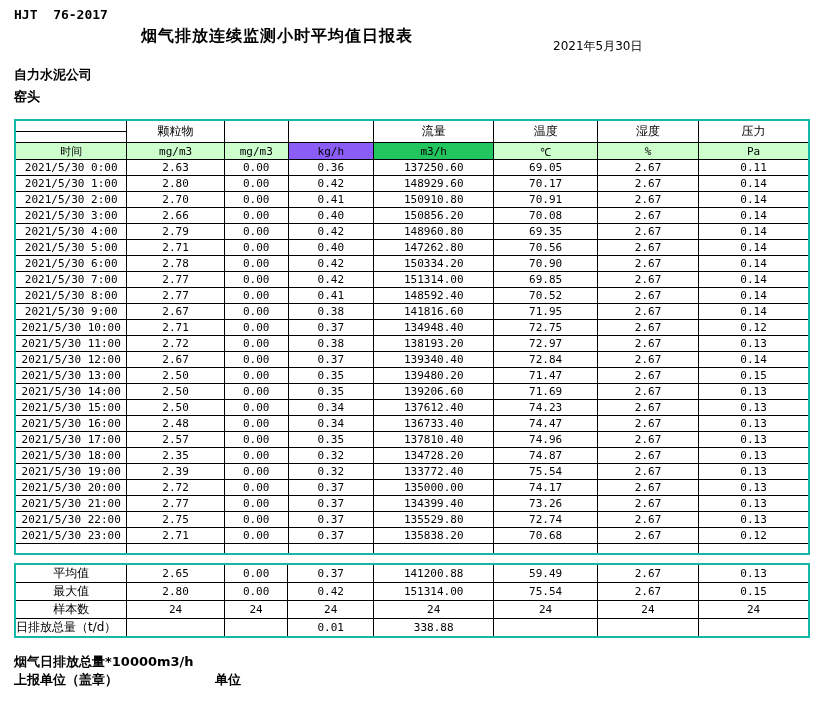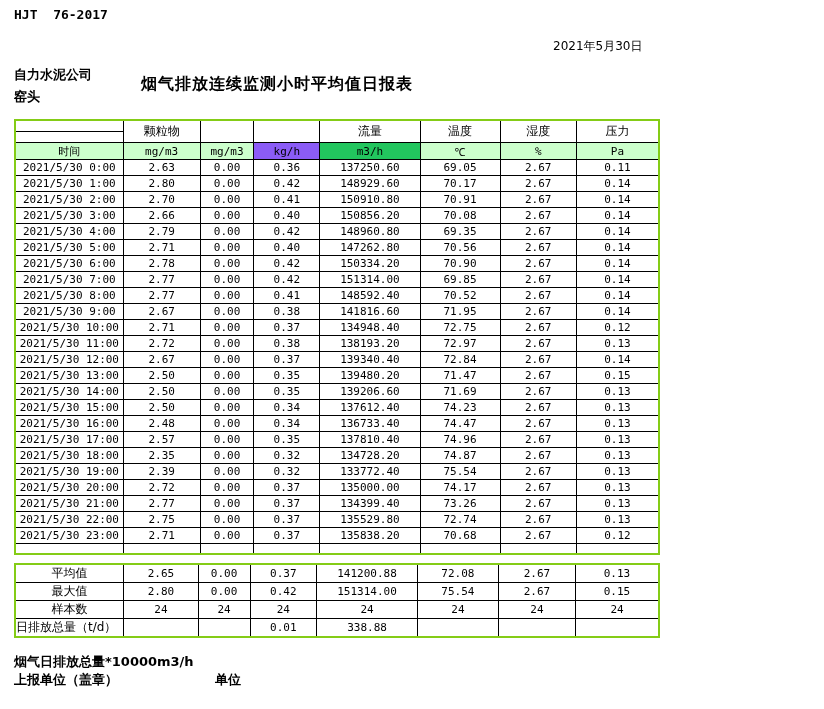--- a/index.html
+++ b/index.html
@@ -1,24 +1,24 @@
 <!DOCTYPE html>
 <html><head>
 <meta charset="utf-8">
 <style>
   html,body { margin:0; padding:0; background:#ffffff; }
-  .page { position:relative; width:660px; height:709px; background:#fff; color:#000;
+  .page { position:relative; width:810px; height:709px; background:#fff; color:#000;
           font-family:"DejaVu Sans", sans-serif; overflow:hidden; }
   .std      { position:absolute; left:14px;  top:7px;  font:bold 13px "DejaVu Sans Mono", monospace; white-space:pre; }
-  .title    { position:absolute; left:141px; top:26px; font-weight:bold; font-size:16px; letter-spacing:1px;margin-top:48px; }
+  .title    { position:absolute; left:141px; top:26px; font-weight:bold; font-size:16px; letter-spacing:1px; }
   .date     { position:absolute; left:553px; top:38px; font-size:12px; }
   .company  { position:absolute; left:14px;  top:66px; font-weight:bold; font-size:13px; }
   .station  { position:absolute; left:14px;  top:88px; font-weight:bold; font-size:13px; }
 
-  table { border-collapse:collapse; table-layout:fixed; border:2px solid #84cc16;padding-left:8px; }
+  table { border-collapse:collapse; table-layout:fixed; border:2px solid #14b8a6;padding-left:8px; }
   .tblA { position:absolute; left:14px; top:119px; }
   .tblB { position:absolute; left:14px; top:563px; }
   td { border:1px solid #000; padding:0; margin:0; text-align:center; vertical-align:middle;
        font:11px "DejaVu Sans Mono", monospace; white-space:nowrap; overflow:hidden; }
   .h1 td, .h2 td { height:10px; font-size:12px; font-family:"DejaVu Sans", sans-serif; }
   .units td { height:16px; }
   .dataRows td { height:15px; }
   .spacer td { height:9px; }
   .tblB td { height:15px; }
   .sumLabel { font-family:"DejaVu Sans", sans-serif; font-size:12px; }
@@ -341,21 +341,21 @@
         <col style="width:102px">
         <col style="width:111px">
     </colgroup>
     <tbody id="summary-rows">
         <tr>
           <td class="sumLabel">平均值</td>
           <td>2.65</td>
           <td>0.00</td>
           <td>0.37</td>
           <td>141200.88</td>
-          <td>72.08</td>
+          <td>59.49</td>
           <td>2.67</td>
           <td>0.13</td>
         </tr>
         <tr>
           <td class="sumLabel">最大值</td>
           <td>2.80</td>
           <td>0.00</td>
           <td>0.42</td>
           <td>151314.00</td>
           <td>75.54</td>

